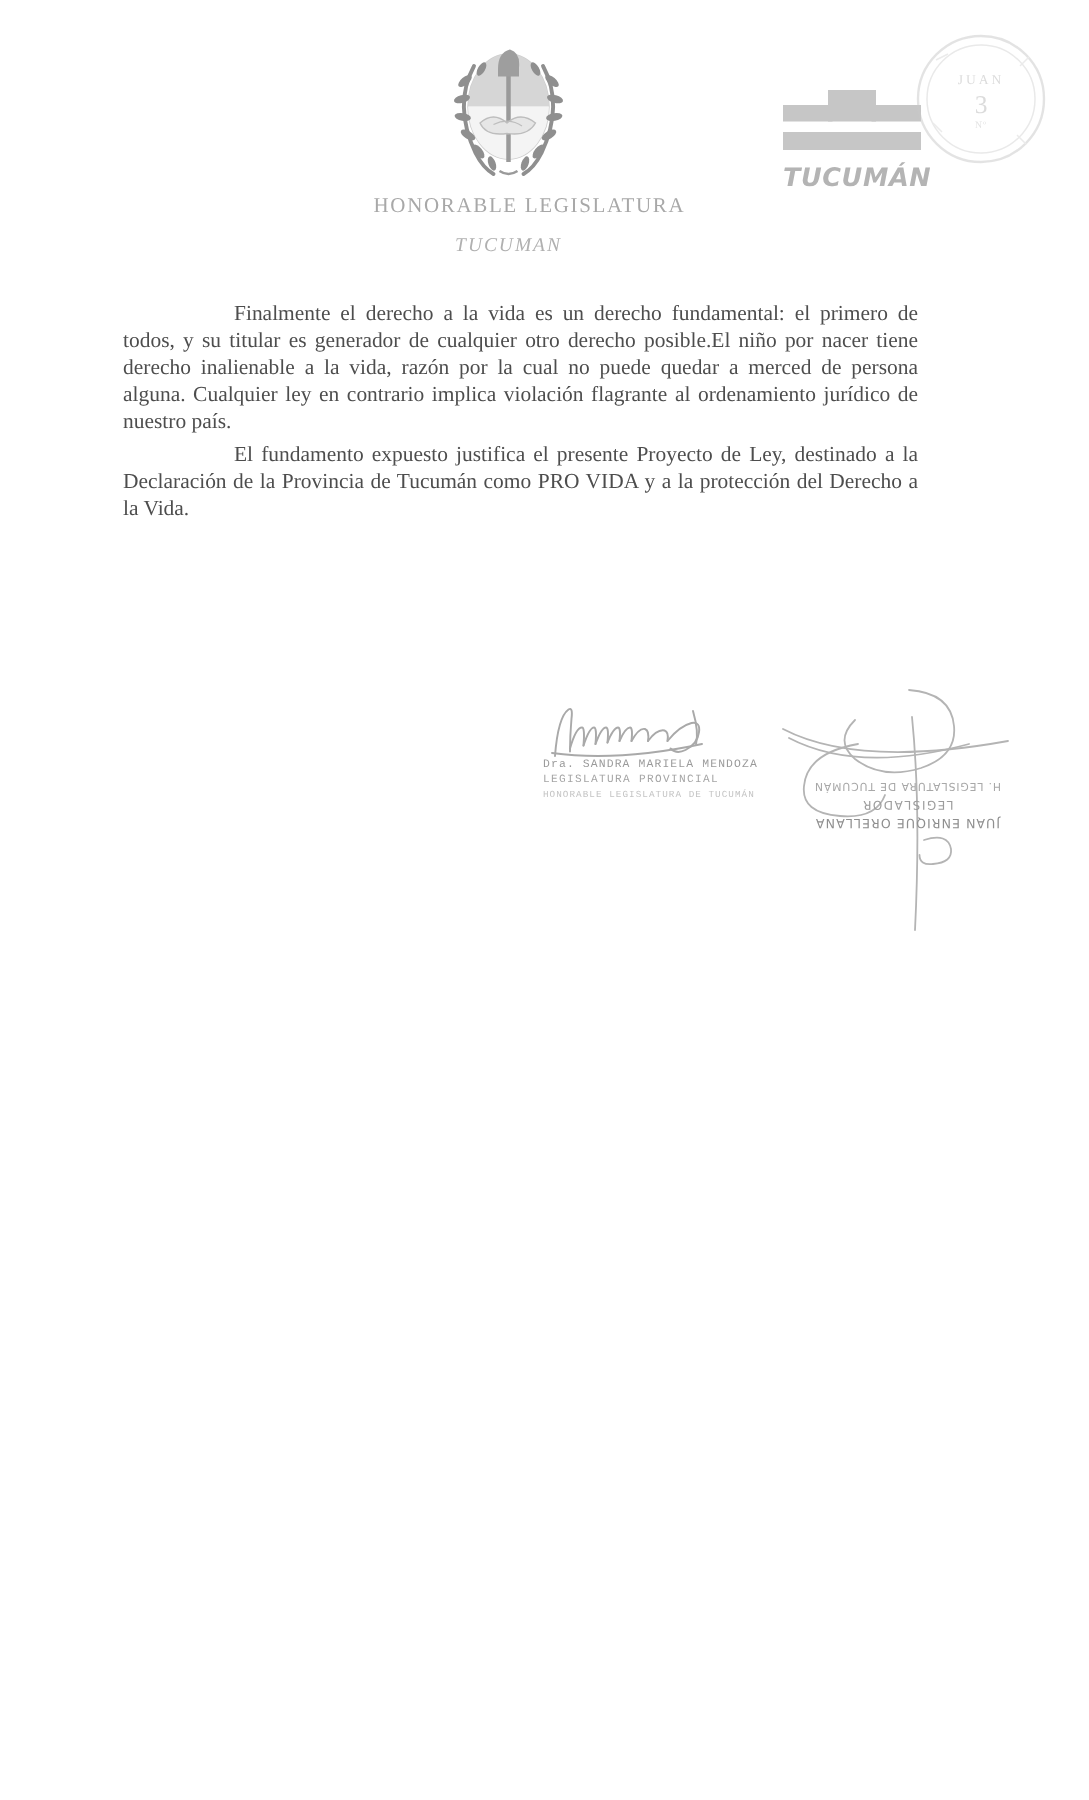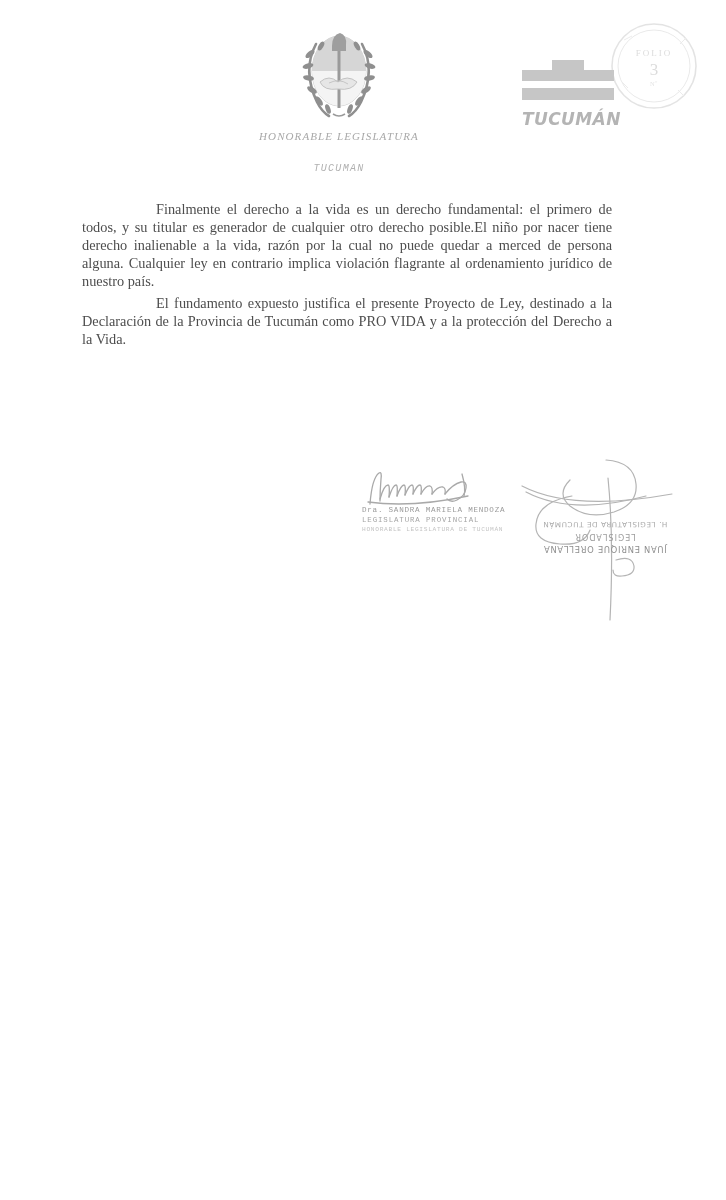--- a/index.html
+++ b/index.html
@@ -28,31 +28,30 @@
   }
   .crest {
     width: 86px;
     height: 98px;
     margin: 0 auto;
     display: block;
   }
   .crest-caption-1 {
     margin-top: 8px;
     font-family: "Liberation Serif", serif;
-    font-style: italic;
-    font-size: 11px;
+    font-size: 14px;
     letter-spacing: 1.1px;
     color: #a8a8a8;
     white-space: nowrap;
   }
   .crest-caption-2 {
-    margin-top: 21px;
-    font-family: Liberation Mono, monospace;
+    margin-top: 9px;
+    font-family: Liberation Serif, serif;
     font-style: italic;
-    font-size: 10px;
+    font-size: 13px;
     letter-spacing: 1.3px;
     color: #b0b0b0;
     white-space: nowrap;
   }
 
   
   .tuc-logo {
     position: absolute;
     left: 522px;
     top: 58px;
@@ -283,21 +282,21 @@
     </div>
     <div class="tuc-word">TUCUMÁN</div>
   </div>
 
   <div class="folio-stamp">
     <svg viewBox="0 0 96 96" width="96" height="96">
       <circle cx="48" cy="48" r="42" fill="none" stroke="#c9c9c9" stroke-width="1.6"></circle>
       <circle cx="48" cy="48" r="36" fill="none" stroke="#d4d4d4" stroke-width="1"></circle>
       <path d="M18,22 L26,18 M22,70 L16,64 M74,26 L80,20 M72,72 L78,78" stroke="#d8d8d8" stroke-width="1" fill="none"></path>
     </svg>
-    <div class="folio-text folio-label">FOLIO</div>
+    <div class="folio-text folio-label">JUAN</div>
     <div class="folio-text folio-number">3</div>
     <div class="folio-text folio-sub">Nº</div>
   </div>
 
   <div class="body-text">
     <p class="para">Finalmente el derecho a la vida es un derecho fundamental: el primero de todos, y su titular es generador de cualquier otro derecho posible.El niño por nacer tiene derecho inalienable a la vida, razón por la cual no puede quedar a merced de persona alguna. Cualquier ley en contrario implica violación flagrante al ordenamiento jurídico de nuestro país.</p>
     <p class="para">El fundamento expuesto justifica el presente Proyecto de Ley, destinado a la Declaración de la Provincia de Tucumán como PRO VIDA y a la protección del Derecho a la Vida.</p>
   </div>
 
   <div class="sig-left">

